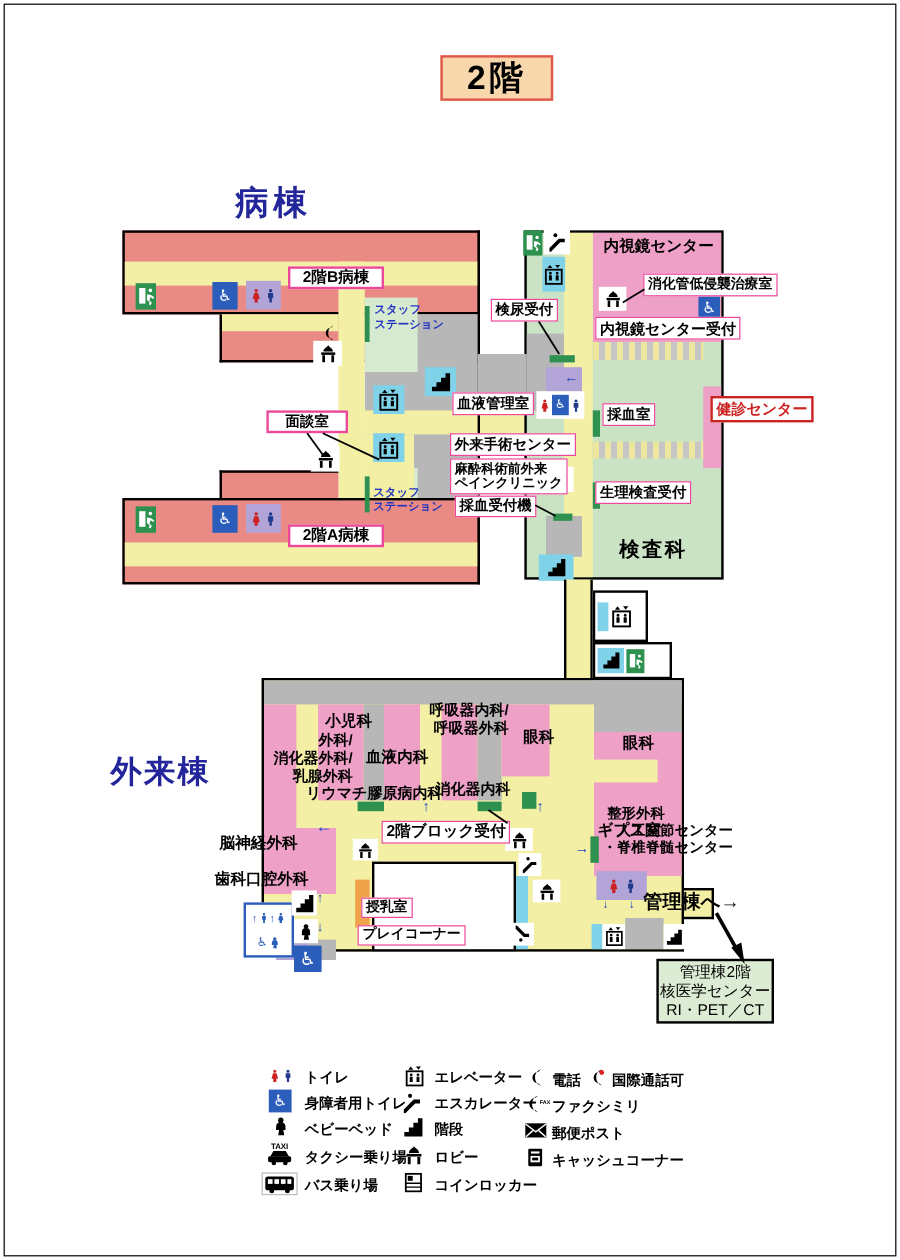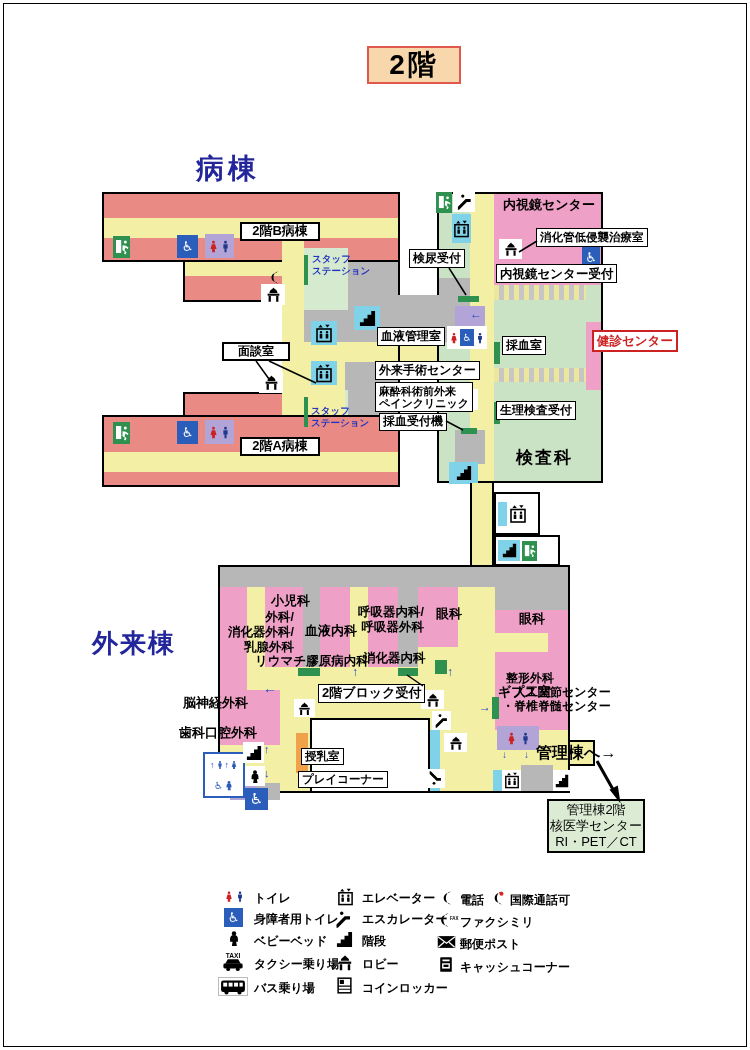--- a/index.html
+++ b/index.html
@@ -13,21 +13,21 @@
   .grn{background:#cbe3c5;}
   .grnL{background:#d6eacf;}
   .gry{background:#b7b7b8;}
   .cyn{background:#7fd2e8;}
   .pur{background:#b2a4d6;}
   .org{background:#f0a24b;}
   .bar{background:#2e9150;}
   .b2{border:2px solid #000;}
   .stripes{background:repeating-linear-gradient(90deg,#ece79c 0 5px,#c6c6c6 5px 10px);}
   
-  .lbl{background:#fff;border:2px solid #000000;color:#000;font-weight:700;font-size:12px;line-height:1.12;
+  .lbl{background:#fff;border:2px solid #ec4899;color:#000;font-weight:700;font-size:12px;line-height:1.12;
        display:flex;align-items:center;justify-content:center;white-space:nowrap;padding:0 3px;}
   .lbl1{border-width:1.5px;}
   .red{border-color:#cc2222;color:#cc2222;}
   .txt{color:#000;font-weight:700;white-space:nowrap;line-height:1.18;text-align:right;}
   .blueH{color:#23269b;font-weight:700;white-space:nowrap;}
   .staff{color:#2334c0;font-weight:700;font-size:9.5px;line-height:1.25;white-space:nowrap;}
   .arr{color:#2348c8;font-weight:700;font-size:12px;line-height:1;}
   
   .icobox{background:#fff;display:flex;align-items:center;justify-content:center;}
   .wcbox{background:#2b5dbb;color:#fff;display:flex;align-items:center;justify-content:center;font-size:13px;}
@@ -408,21 +408,21 @@
   <div class="z wcbox" style="left:245px;top:788px;width:23px;height:22px;font-size:15px;">♿</div>
 
   <div class="z txt" style="left:228px;top:610px;font-size:12.5px;">
     <span>外科/</span><br>
     <span>消化器外科/</span><br>
     <span>乳腺外科</span>
   </div>
   <div class="z txt" style="left:271px;top:593px;font-size:13px;">小児科</div>
   <div class="z txt" style="left:305px;top:623px;font-size:13px;">血液内科</div>
   <div class="z txt" style="left:255px;top:654px;font-size:12.5px;">リウマチ膠原病内科</div>
-  <div class="z txt" style="left:358px;top:585px;font-size:12.5px;margin-top:20px;">
+  <div class="z txt" style="left:358px;top:585px;font-size:12.5px;">
     <span>呼吸器内科/</span><br>
     <span>呼吸器外科</span>
   </div>
   <div class="z txt" style="left:363px;top:651px;font-size:12.5px;">消化器内科</div>
   <div class="z txt" style="left:436px;top:606px;font-size:13px;">眼科</div>
   <div class="z txt" style="left:519px;top:611px;font-size:13px;">眼科</div>
   <div class="z lbl lbl1" style="left:318px;top:684px;height:19px;font-size:13px;">2階ブロック受付</div>
   <div class="z txt" style="left:183px;top:695px;font-size:13px;">脳神経外科</div>
   <div class="z txt" style="left:179px;top:725px;font-size:13px;">歯科口腔外科</div>
   <div class="z lbl lbl1" style="left:301px;top:748px;height:17px;font-size:11.5px;">授乳室</div>

